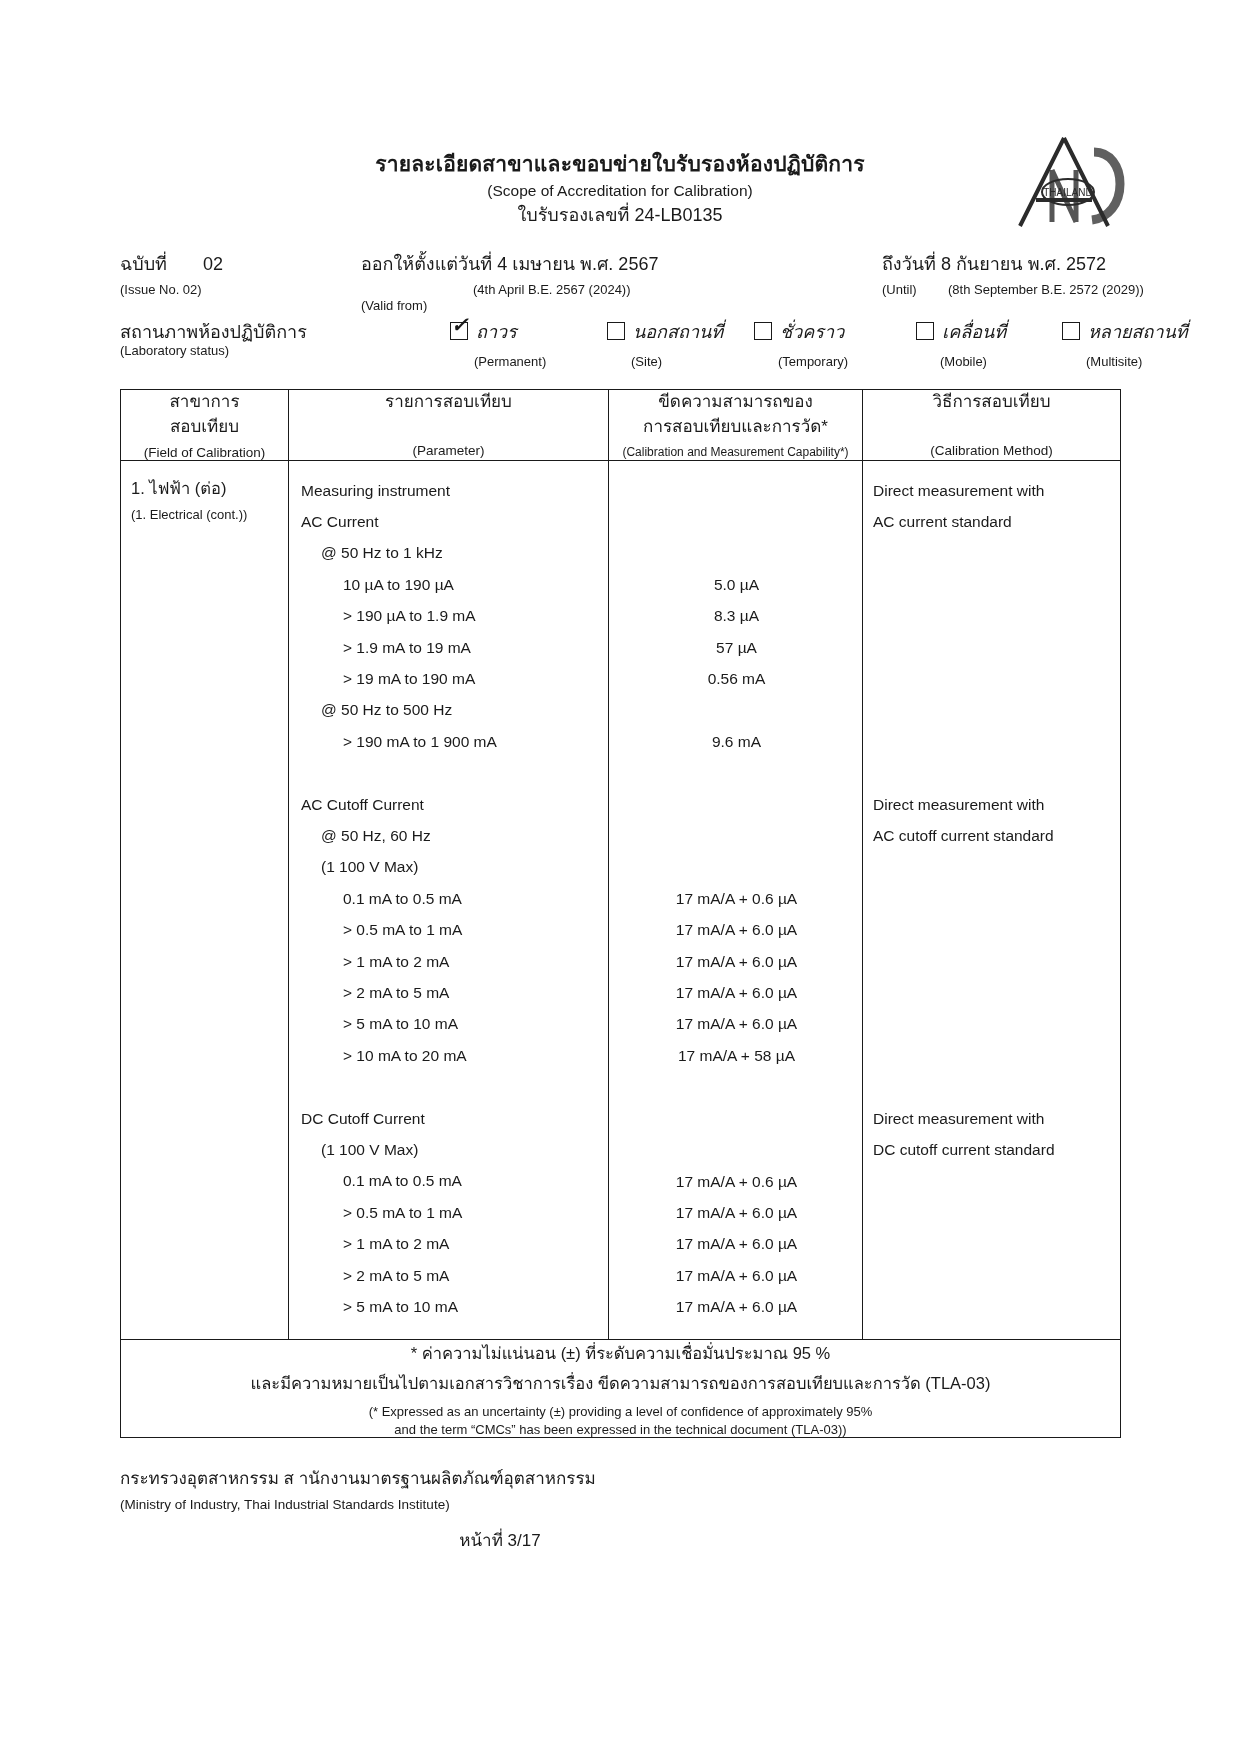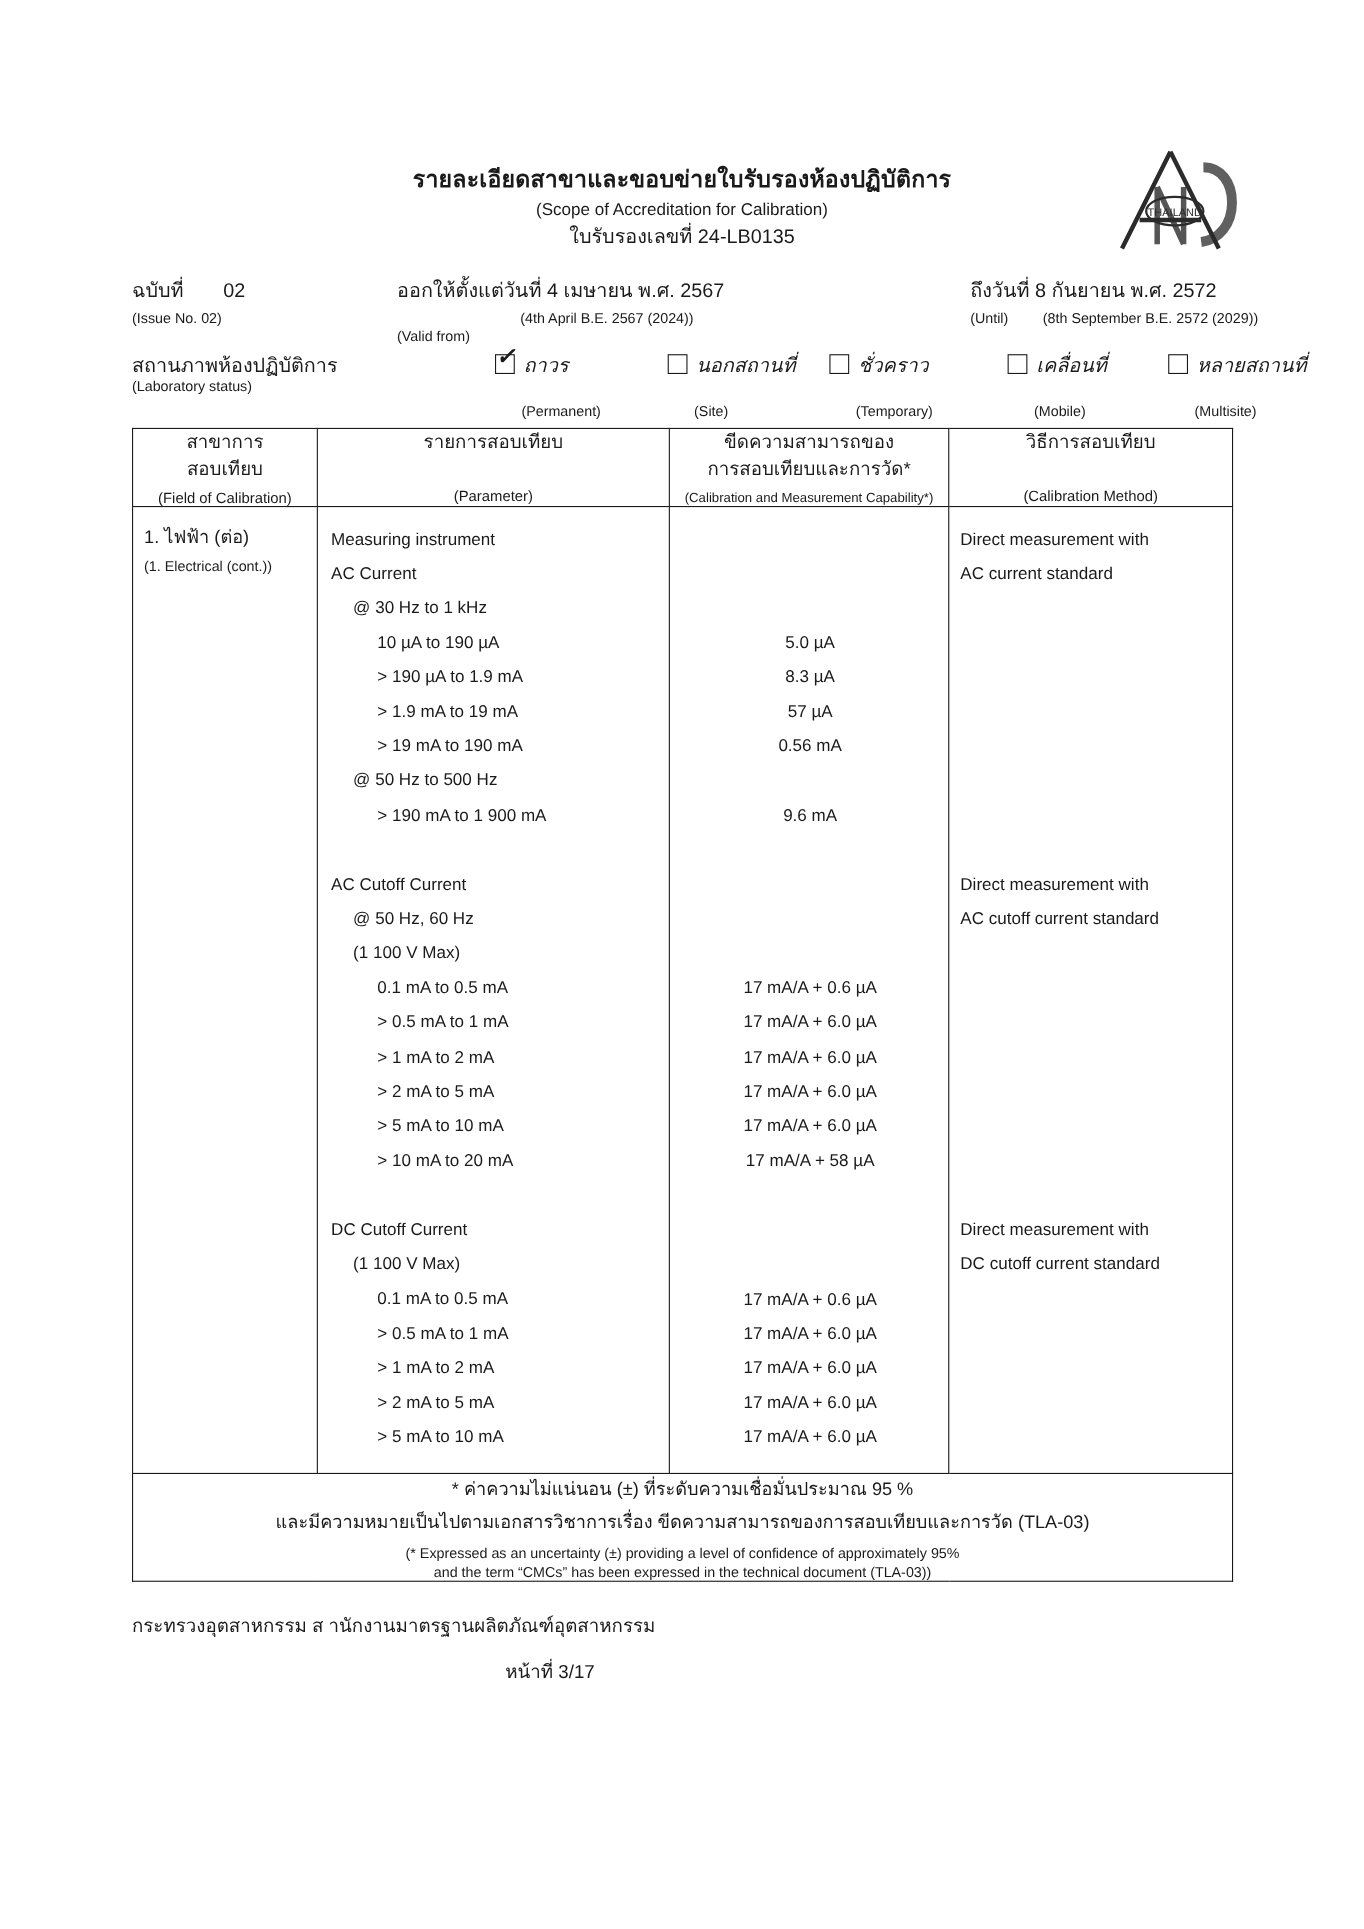--- a/index.html
+++ b/index.html
@@ -100,21 +100,21 @@
   .chk.checked::after {
     content: "✓";
     position: absolute;
     left: 0px;
     top: -9px;
     font-size: 21px;
     line-height: 21px;
     font-weight: bold;
   }
   .opt-th { font-size: 18px; white-space: nowrap; font-style: italic; }
-  .opt-en { font-size: 13px; white-space: nowrap; margin-top: 20px; margin-left: 24px;}
+  .opt-en { font-size: 13px; white-space: nowrap; margin-top: 8px; margin-left: 24px;}
 
   
   table.scope {
     margin-top: 16px;
     border-collapse: collapse;
     width: 1000px;
     table-layout: fixed;
   }
   table.scope td, table.scope th {
     border: 1.5px solid #1a1a1a;
@@ -276,21 +276,21 @@
         <td>
           <div class="cell-pad">
             <div class="field-th">1. ไฟฟ้า (ต่อ)</div>
             <div class="field-en">(1. Electrical (cont.))</div>
           </div>
         </td>
         <td>
           <div class="cell-pad rows" id="param-list">
               <div class="ind0">Measuring instrument</div>
               <div class="ind0">AC Current</div>
-              <div class="ind1">@ 30 Hz to 1 kHz</div>
+              <div class="ind1">@ 50 Hz to 1 kHz</div>
               <div class="ind2">10 µA to 190 µA</div>
               <div class="ind2">&gt; 190 µA to 1.9 mA</div>
               <div class="ind2">&gt; 1.9 mA to 19 mA</div>
               <div class="ind2">&gt; 19 mA to 190 mA</div>
               <div class="ind1">@ 50 Hz to 500 Hz</div>
               <div class="ind2">&gt; 190 mA to 1 900 mA</div>
               <div class="ind0 blank">&nbsp;</div>
               <div class="ind0">AC Cutoff Current</div>
               <div class="ind1">@ 50 Hz, 60 Hz</div>
               <div class="ind1">(1 100 V Max)</div>
@@ -379,16 +379,17 @@
           <div class="note-th2">และมีความหมายเป็นไปตามเอกสารวิชาการเรื่อง ขีดความสามารถของการสอบเทียบและการวัด (TLA-03)</div>
           <div class="note-en1">(* Expressed as an uncertainty (±) providing a level of confidence of approximately 95%</div>
           <div class="note-en2">and the term “CMCs” has been expressed in the technical document (TLA-03))</div>
         </td>
       </tr>
     </tbody>
   </table>
 
   <div class="footer">
     <div class="footer-th">กระทรวงอุตสาหกรรม  ส านักงานมาตรฐานผลิตภัณฑ์อุตสาหกรรม</div>
+    <div class="footer-en">(Ministry of Industry, Thai Industrial Standards Institute)</div>
     <div class="page-no">หน้าที่ 3/17</div>
   </div>
 
 </div>
 
 </body></html>

